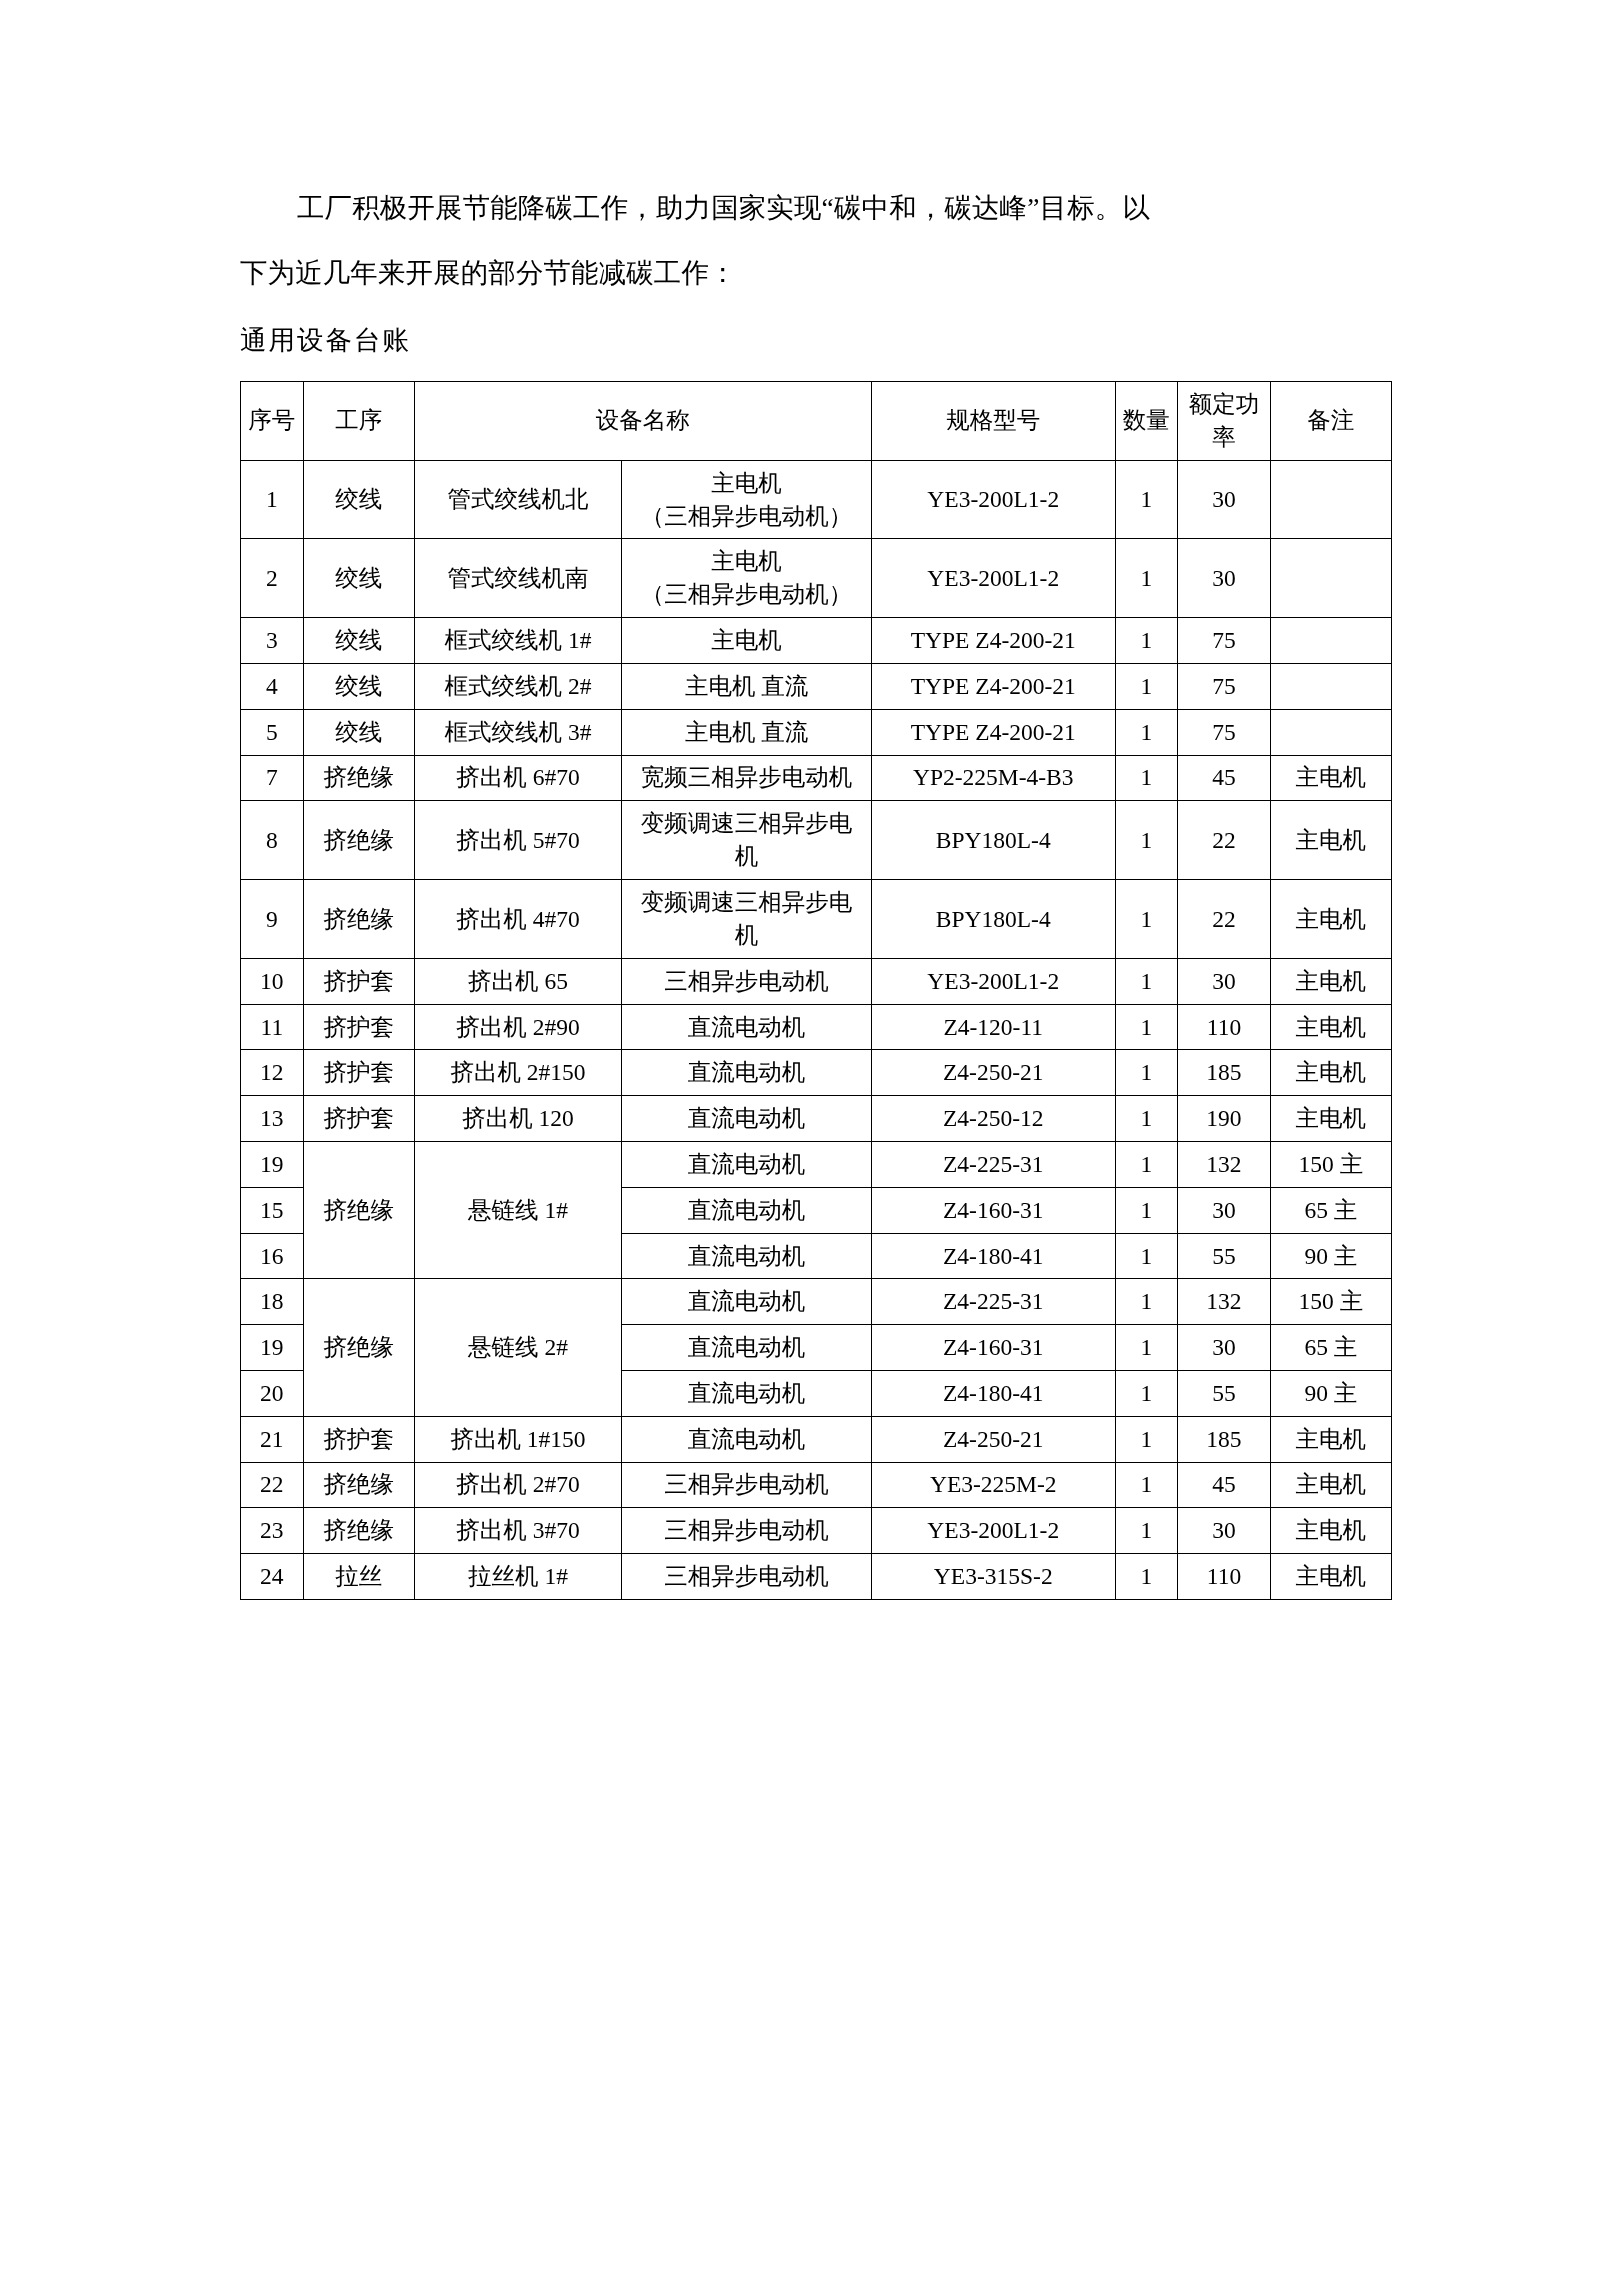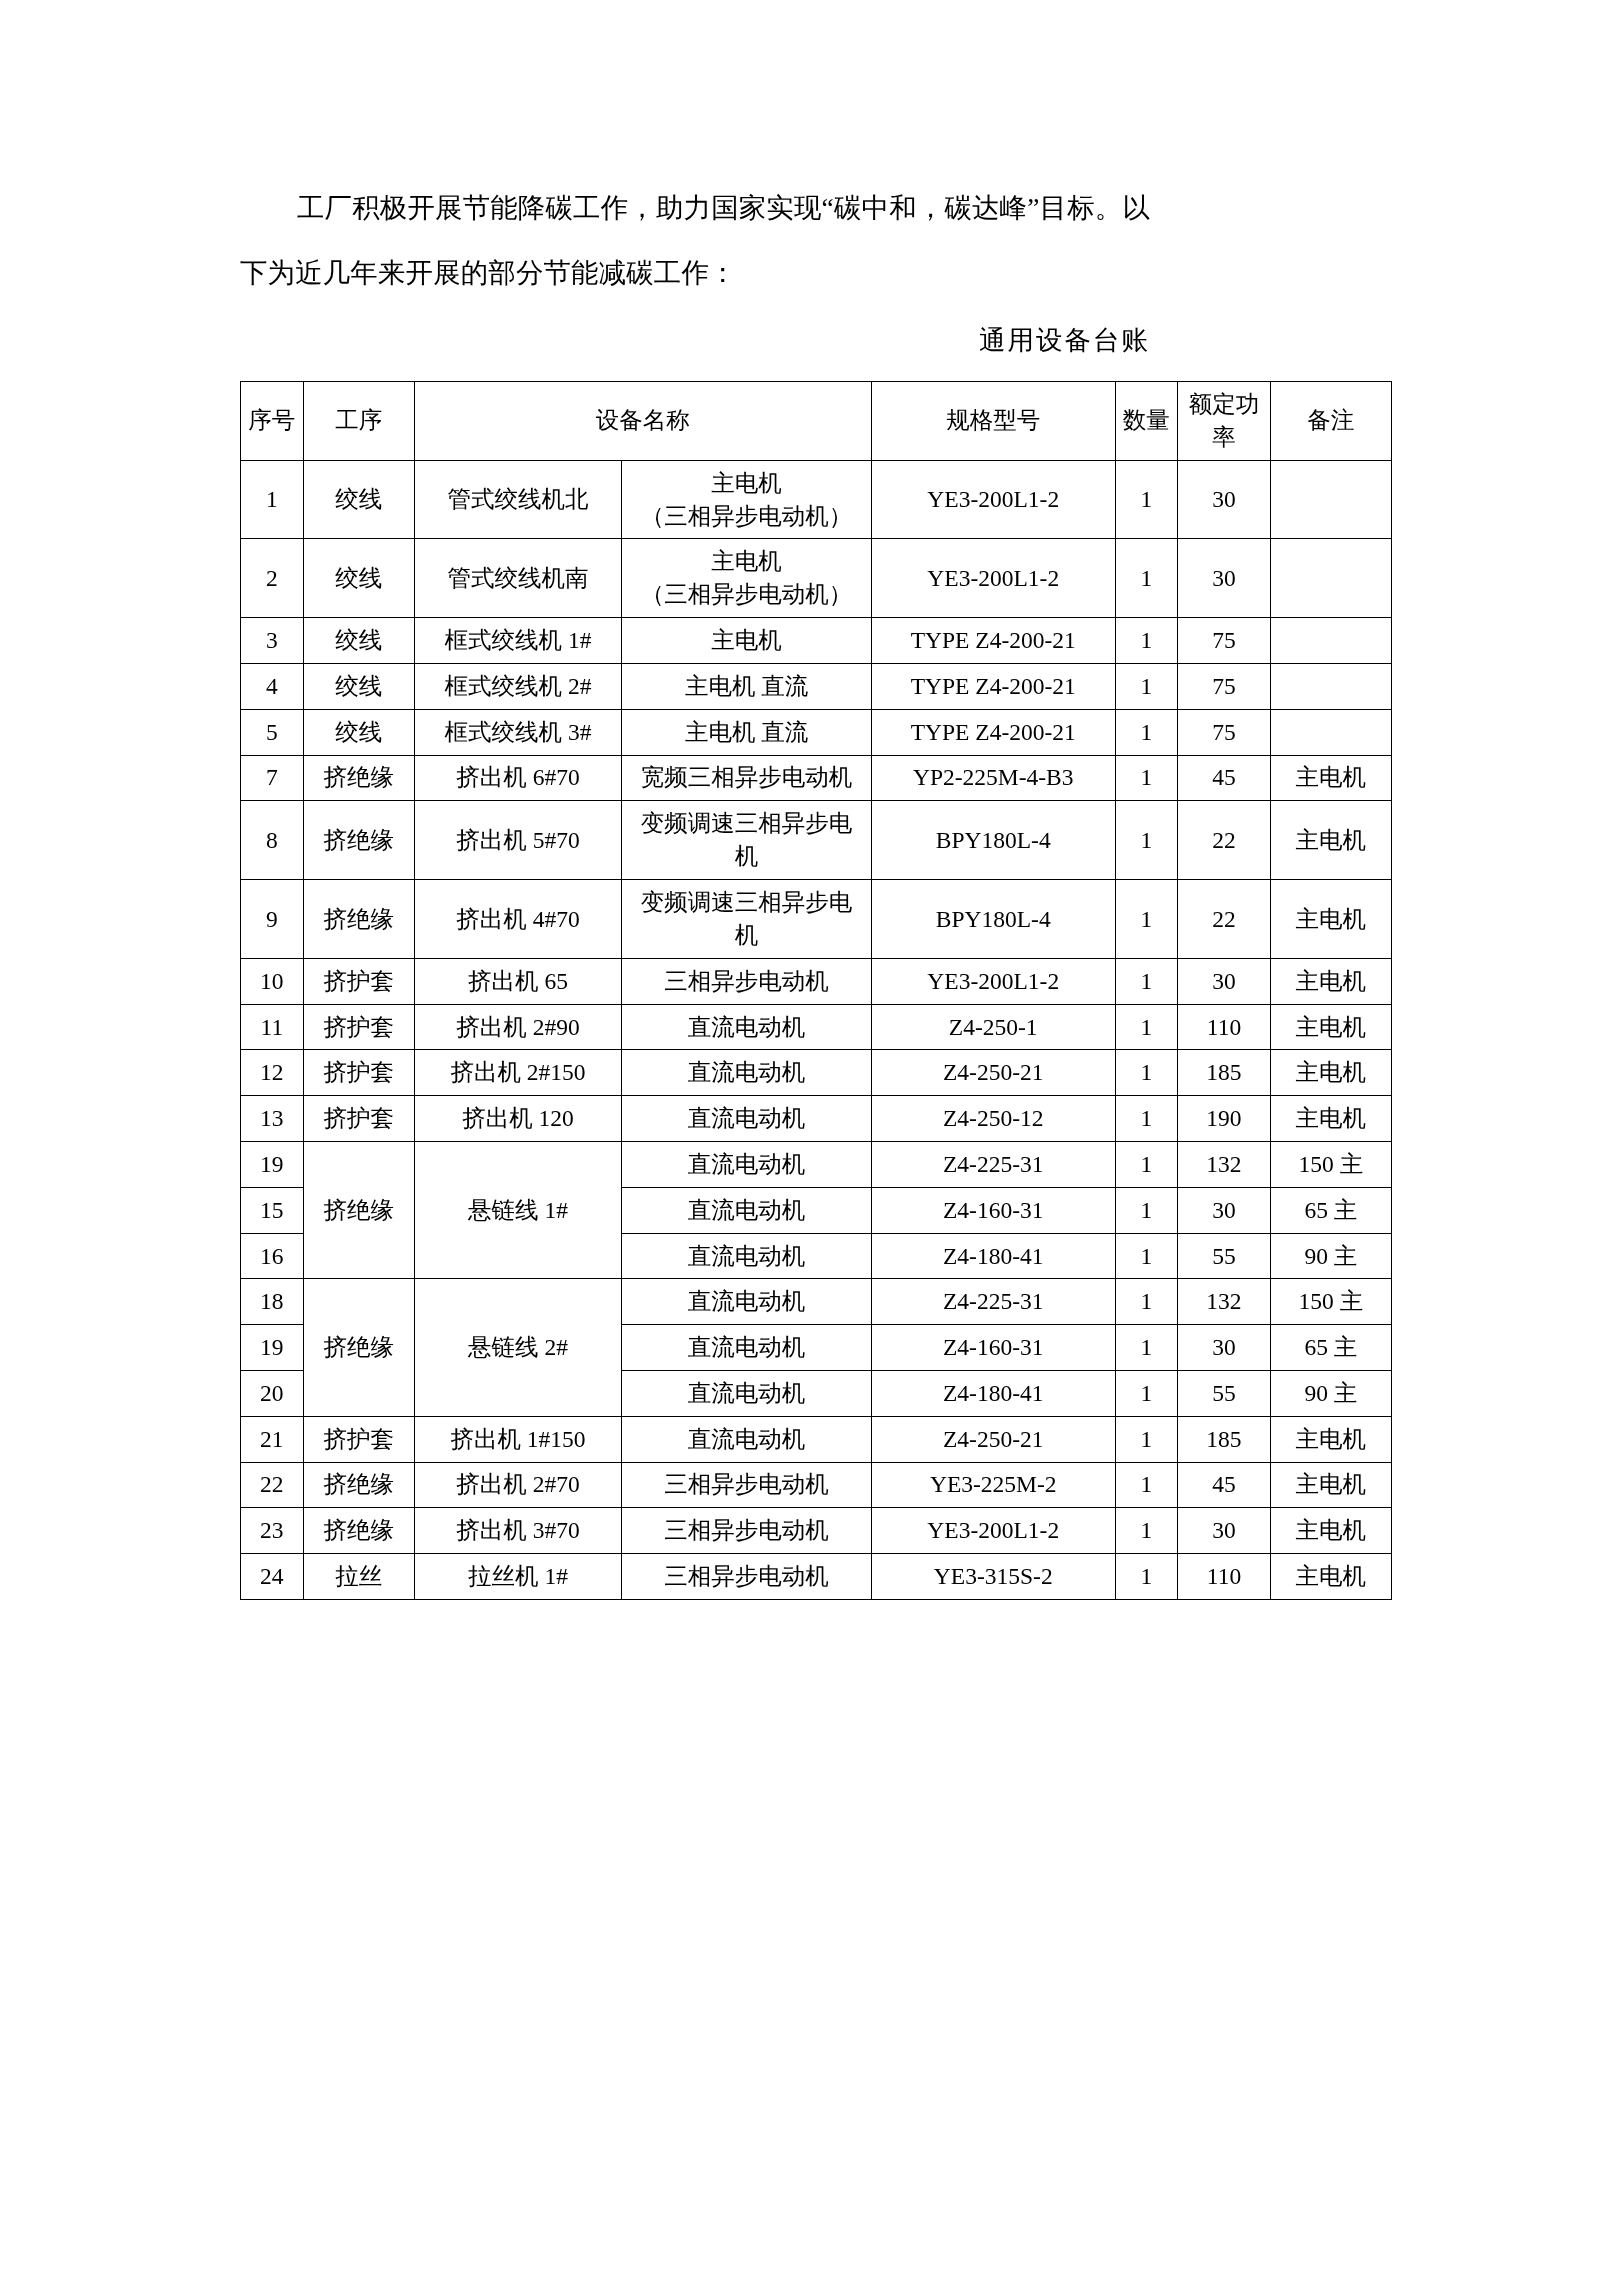--- a/index.html
+++ b/index.html
@@ -26,21 +26,21 @@
     line-height: 65px;
     text-align: justify;
     text-justify: inter-ideograph;
     margin: 0 0 3.9px 0;
     letter-spacing: 0.2px;
   }
   .indent {
     text-indent: 57px;
   }
   .table-title {
-    text-align: right;
+    text-align: left;
     font-size: 26.5px;
     line-height: 57px;
     margin: 5.9px 0 9.8px 0;
     letter-spacing: 2px;
   }
   table.ledger {
     border-collapse: collapse;
     width: 1152px;
     margin: 12px auto;
     table-layout: fixed;
@@ -203,21 +203,21 @@
         <td class="lat">YE3-200L1-2</td>
         <td>1</td>
         <td>30</td>
         <td>主电机</td>
       </tr>
       <tr>
         <td>11</td>
         <td>挤护套</td>
         <td>挤出机 2#90</td>
         <td>直流电动机</td>
-        <td class="lat">Z4-250-1</td>
+        <td class="lat">Z4-120-11</td>
         <td>1</td>
         <td>110</td>
         <td>主电机</td>
       </tr>
       <tr>
         <td>12</td>
         <td>挤护套</td>
         <td>挤出机 2#150</td>
         <td>直流电动机</td>
         <td class="lat">Z4-250-21</td>

